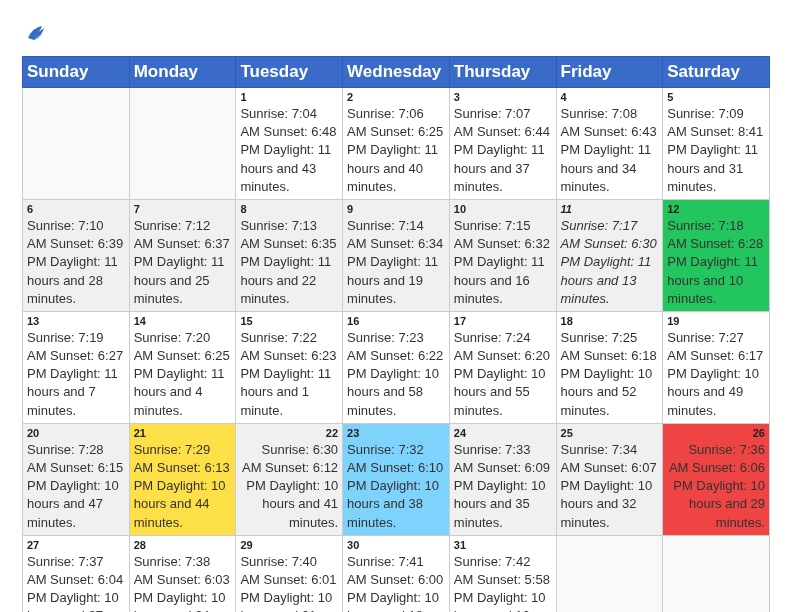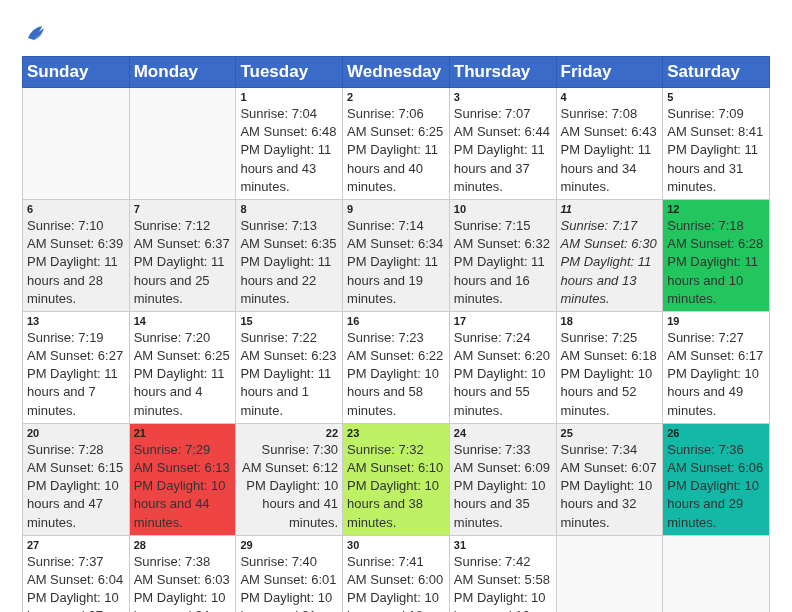--- a/index.html
+++ b/index.html
@@ -253,51 +253,51 @@
 Daylight: 10 hours and 49 minutes.</div>
           </td>
         </tr>
         <tr>
           <td style="background: rgb(240, 240, 240);">
             <span class="day-num">20</span>
             <div class="day-detail">Sunrise: 7:28 AM
 Sunset: 6:15 PM
 Daylight: 10 hours and 47 minutes.</div>
           </td>
-          <td style="background: #ef4444;">
+          <td style="background: #fde047;">
             <span class="day-num">21</span>
             <div class="day-detail">Sunrise: 7:29 AM
 Sunset: 6:13 PM
 Daylight: 10 hours and 44 minutes.</div>
           </td>
           <td style="background: rgb(240, 240, 240); text-align: right;">
             <span class="day-num">22</span>
-            <div class="day-detail">Sunrise: 7:30 AM
+            <div class="day-detail">Sunrise: 6:30 AM
 Sunset: 6:12 PM
 Daylight: 10 hours and 41 minutes.</div>
           </td>
-          <td style="background: #bef264; margin-top: 11px;">
+          <td style="background: #7dd3fc; margin-top: 11px;">
             <span class="day-num">23</span>
             <div class="day-detail">Sunrise: 7:32 AM
 Sunset: 6:10 PM
 Daylight: 10 hours and 38 minutes.</div>
           </td>
           <td style="background: rgb(240, 240, 240);">
             <span class="day-num">24</span>
             <div class="day-detail">Sunrise: 7:33 AM
 Sunset: 6:09 PM
 Daylight: 10 hours and 35 minutes.</div>
           </td>
           <td style="background: rgb(240, 240, 240);">
             <span class="day-num">25</span>
             <div class="day-detail">Sunrise: 7:34 AM
 Sunset: 6:07 PM
 Daylight: 10 hours and 32 minutes.</div>
           </td>
-          <td style="background: #14b8a6;">
+          <td style="background: #ef4444; text-align: right;">
             <span class="day-num">26</span>
             <div class="day-detail">Sunrise: 7:36 AM
 Sunset: 6:06 PM
 Daylight: 10 hours and 29 minutes.</div>
           </td>
         </tr>
         <tr>
           <td>
             <span class="day-num">27</span>
             <div class="day-detail">Sunrise: 7:37 AM

